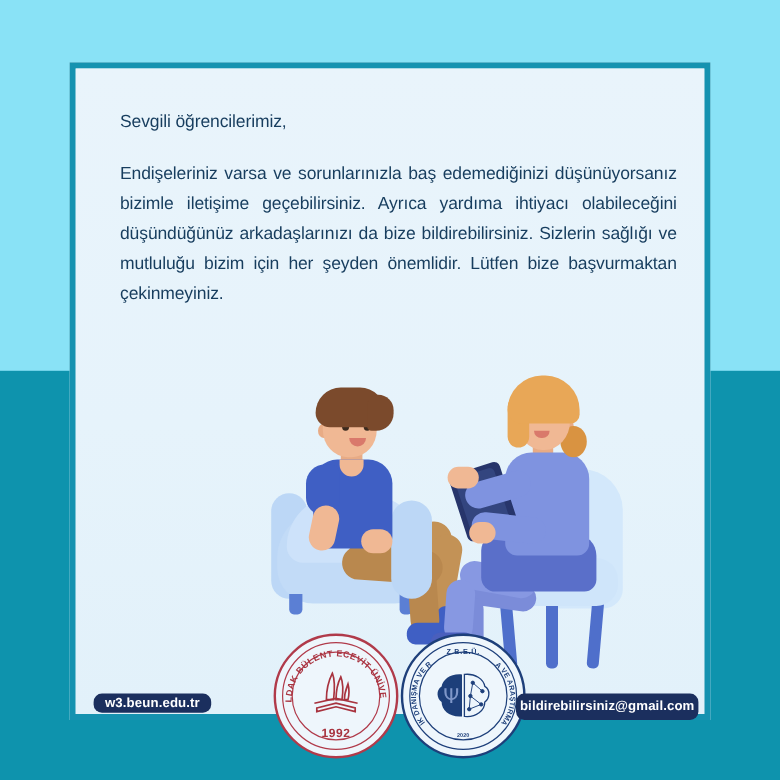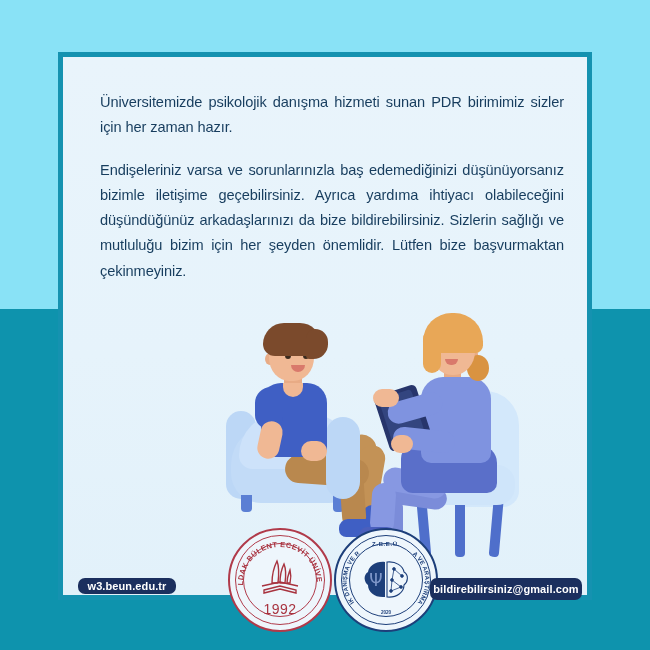--- a/index.html
+++ b/index.html
@@ -109,21 +109,21 @@
   #seal-univ .ring{position:absolute;inset:5px;border:1.5px solid #b03a4a;border-radius:50%;}
   #seal-univ .ring2{position:absolute;inset:13px;border:1px solid #b03a4a;border-radius:50%;}
   #seal-psy{left:334px;top:528px;width:100px;height:100px;border:2px solid #1d3f7a;}
   #seal-psy .ring{position:absolute;inset:5px;border:1.5px solid #1d3f7a;border-radius:50%;}
   #seal-psy .ring2{position:absolute;inset:13px;border:1px solid #1d3f7a;border-radius:50%;}
   .seal-arc{position:absolute;left:0;top:0;width:100px;height:100px;}
   .seal-arc text{font-size:7.4px;font-family:"Liberation Sans",sans-serif;font-weight:bold;letter-spacing:0.4px;}
   #seal-univ .seal-arc text{fill:#a8333f;}
   #seal-psy .seal-arc text{fill:#1d3f7a;font-size:6px;letter-spacing:0.2px;}
   #univ-emblem{position:absolute;left:26px;top:26px;width:48px;height:44px;}
-  #univ-year{position:absolute;left:0;right:0;bottom:13px;text-align:center;font-size:14px;font-weight:normal;color:#a8333f;letter-spacing:0.5px;}
+  #univ-year{position:absolute;left:0;right:0;bottom:13px;text-align:center;font-size:10px;font-weight:bold;color:#a8333f;letter-spacing:0.5px;}
   #psy-abbr{position:absolute;left:0;right:0;top:11px;text-align:center;font-size:6px;font-weight:bold;color:#1d3f7a;letter-spacing:0.6px;}
   #psy-year{position:absolute;left:0;right:0;bottom:15px;text-align:center;font-size:4.6px;font-weight:bold;color:#1d3f7a;}
   #brain{position:absolute;left:25px;top:27px;width:50px;height:46px;}
 
   
   .pill{
     position:absolute;background:#1b2f5e;color:#ffffff;
     font-size:11px;font-weight:bold;border-radius:7px;
     display:flex;align-items:center;justify-content:center;
     letter-spacing:0.1px;white-space:nowrap;
@@ -134,21 +134,21 @@
 </head>
 <body>
 
 <div id="bg-top"></div>
 <div id="bg-bottom"></div>
 
 <div id="card">
   <div id="card-inner">
 
     <div id="text-block">
-      <p>Üniversitemizde psikolojik danışma hizmeti sunan PDR birimimiz sizler için her zaman hazır.</p>
+      <p>Sevgili öğrencilerimiz,</p>
       <p>Endişeleriniz varsa ve sorunlarınızla baş edemediğinizi düşünüyorsanız bizimle iletişime geçebilirsiniz. Ayrıca yardıma ihtiyacı olabileceğini düşündüğünüz arkadaşlarınızı da bize bildirebilirsiniz. Sizlerin sağlığı ve mutluluğu bizim için her şeyden önemlidir. Lütfen bize başvurmaktan çekinmeyiniz.</p>
     </div>
 
     <div id="illustration">
 
       <div class="ill" id="sofa-arm-l"></div>
       <div class="ill" id="sofa-body"></div>
       <div class="ill" id="sofa-seat"></div>
       <div class="ill sofa-leg" id="sofa-leg1"></div>
       <div class="ill sofa-leg" id="sofa-leg2"></div>

